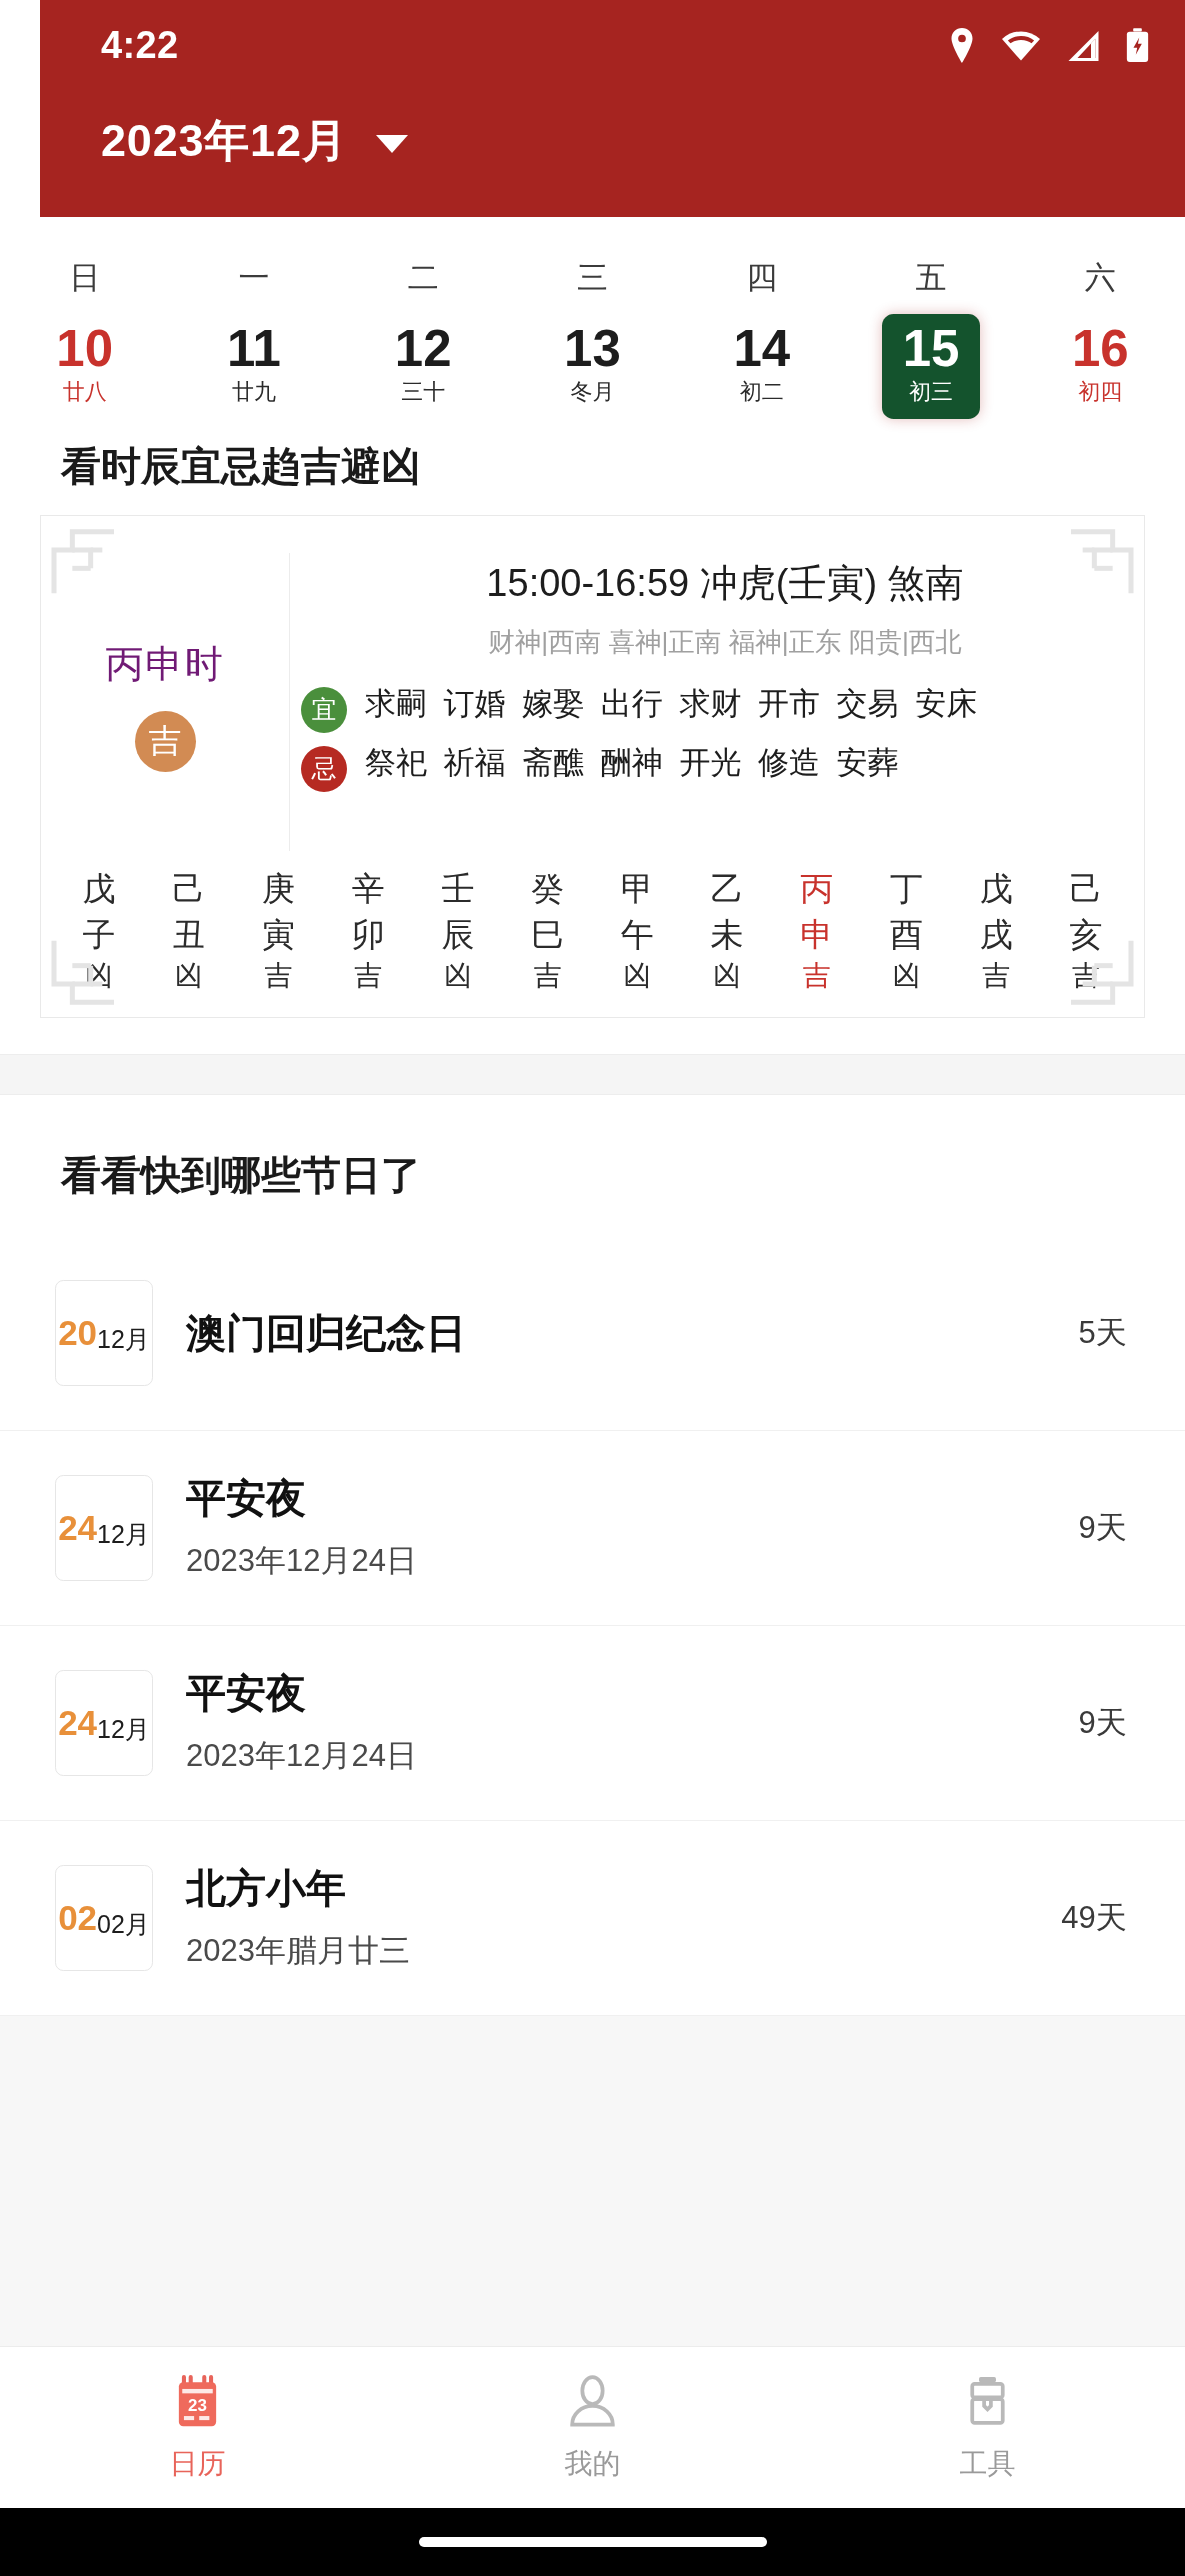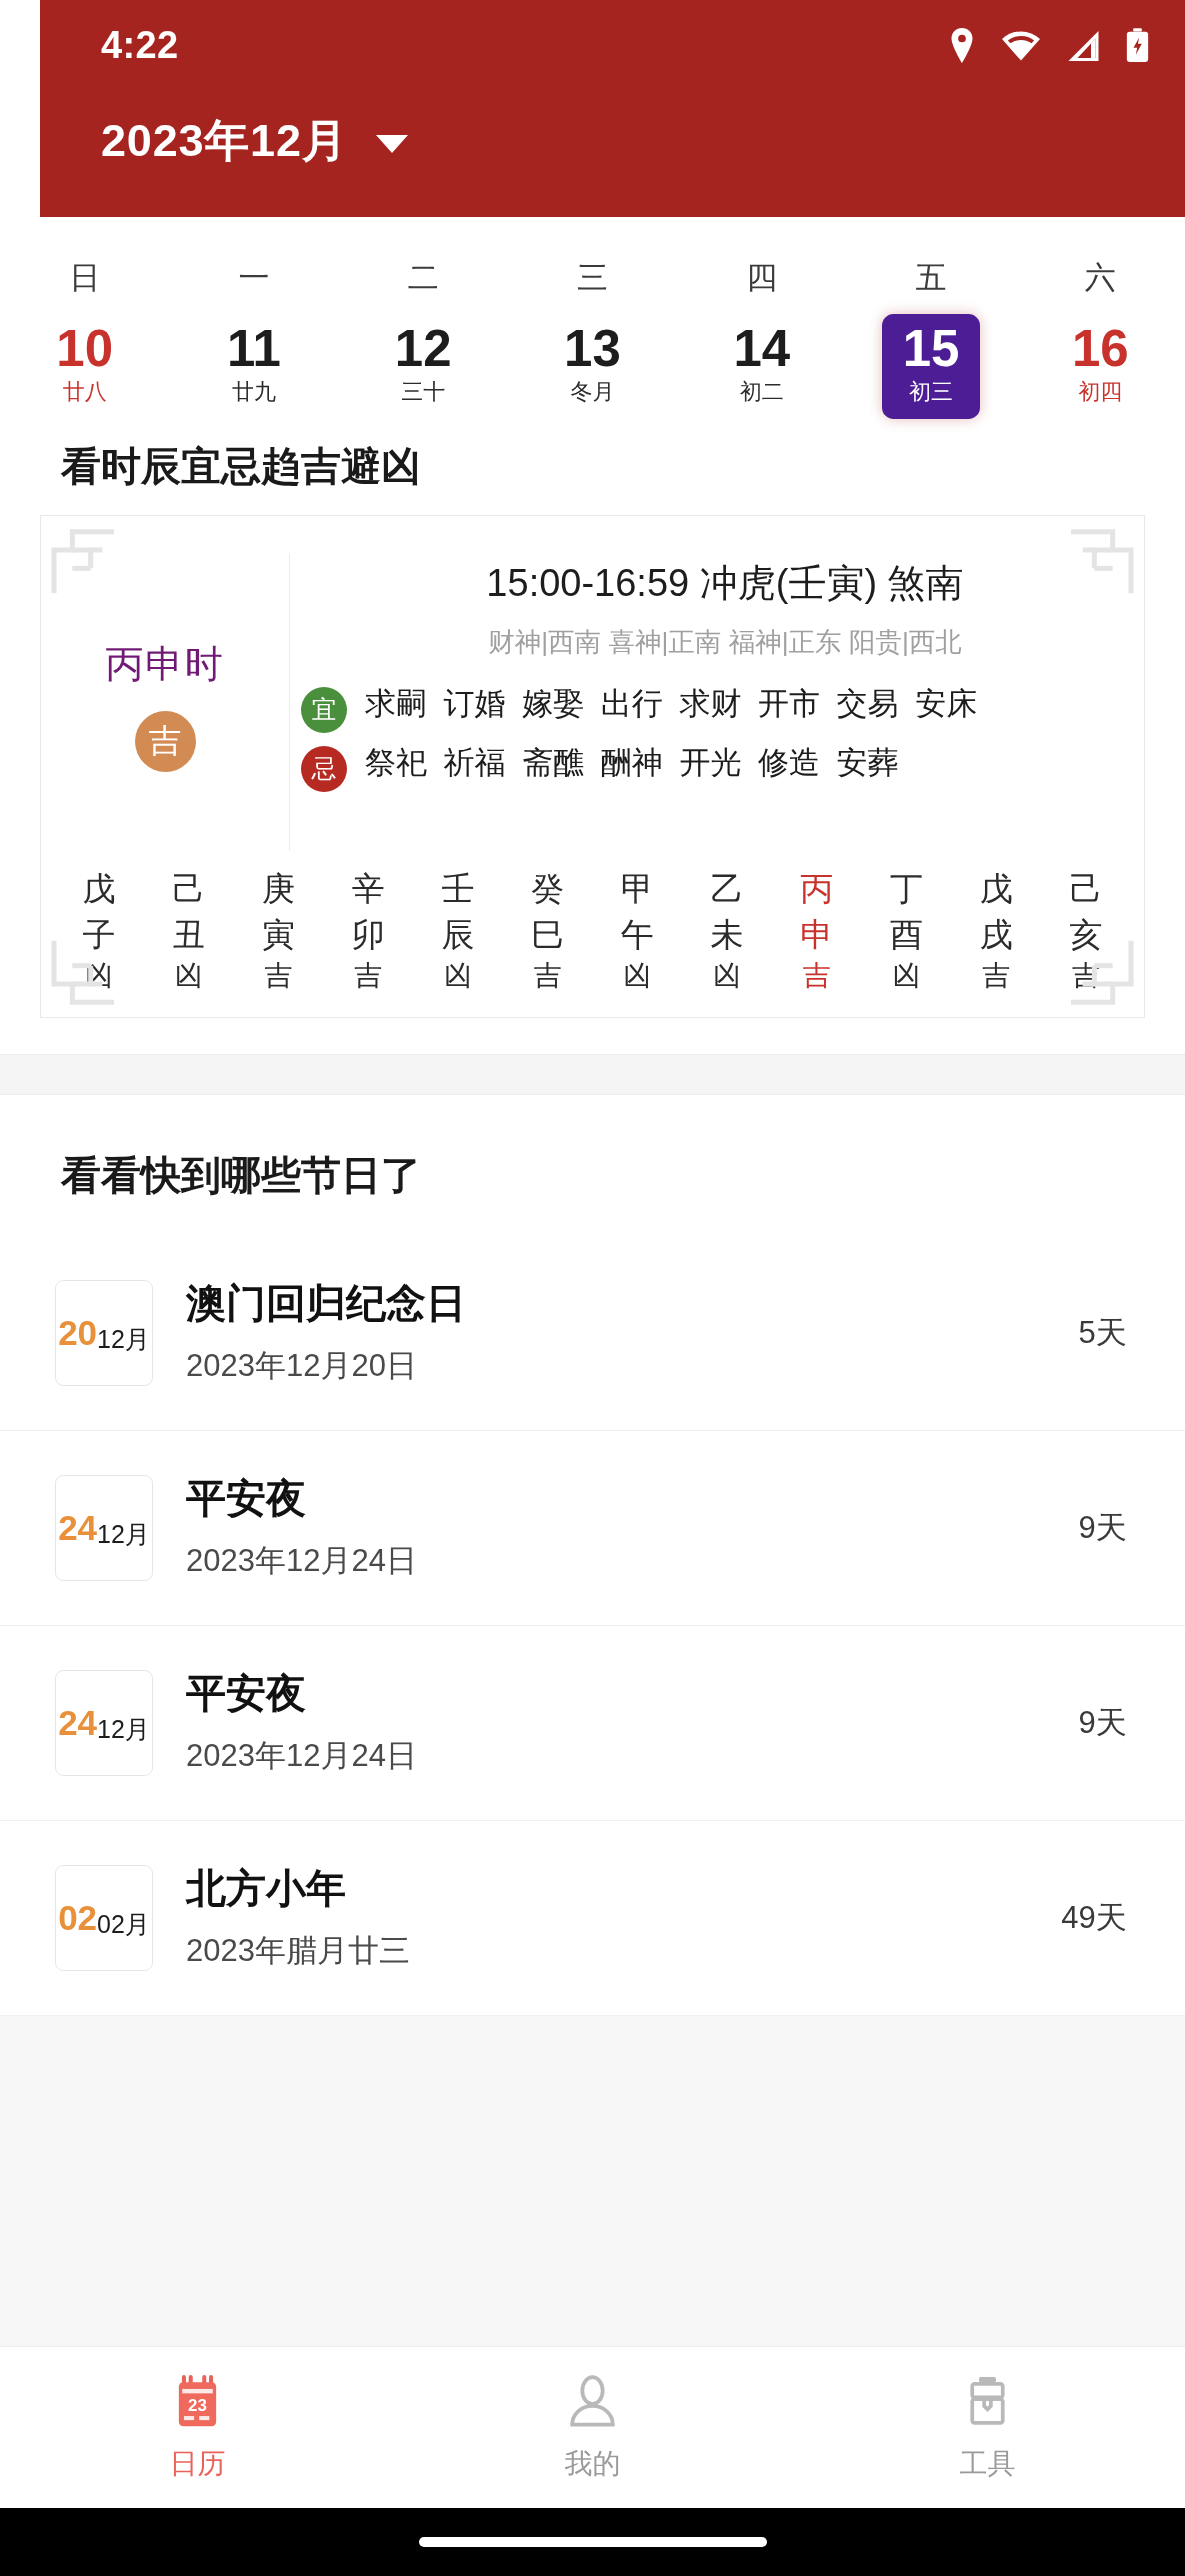--- a/index.html
+++ b/index.html
@@ -90,21 +90,21 @@
     justify-content: center;
     padding-bottom: 15px;
   }
   .date-chip {
     width: 98px;
     border-radius: 11.6px;
     padding: 8.3px 0 11.6px 0;
     text-align: center;
   }
   .date-chip.selected {
-    background: #4c1d95;
+    background: #14532d;
     box-shadow: 0 0 13.2px rgba(166,36,32,0.30);
   }
   .date-num {
     font-size: 51px;
     font-weight: bold;
     line-height: 1.05;
     color: #1d1d1d;
   }
   .date-num.weekend { color: #c8322c; }
   .date-chip.selected .date-num { color: #ffffff; }
@@ -586,21 +586,20 @@
 
   <div class="fest-list">
 
     <div class="fest-row">
       <div class="fest-datebox">
         <div class="fest-day">20</div>
         <div class="fest-month">12月</div>
       </div>
       <div class="fest-mid">
         <div class="fest-name">澳门回归纪念日</div>
-        <div class="fest-date">2023年12月20日</div>
       </div>
       <div class="fest-count">5天</div>
     </div>
 
     <div class="fest-row">
       <div class="fest-datebox">
         <div class="fest-day">24</div>
         <div class="fest-month">12月</div>
       </div>
       <div class="fest-mid">

